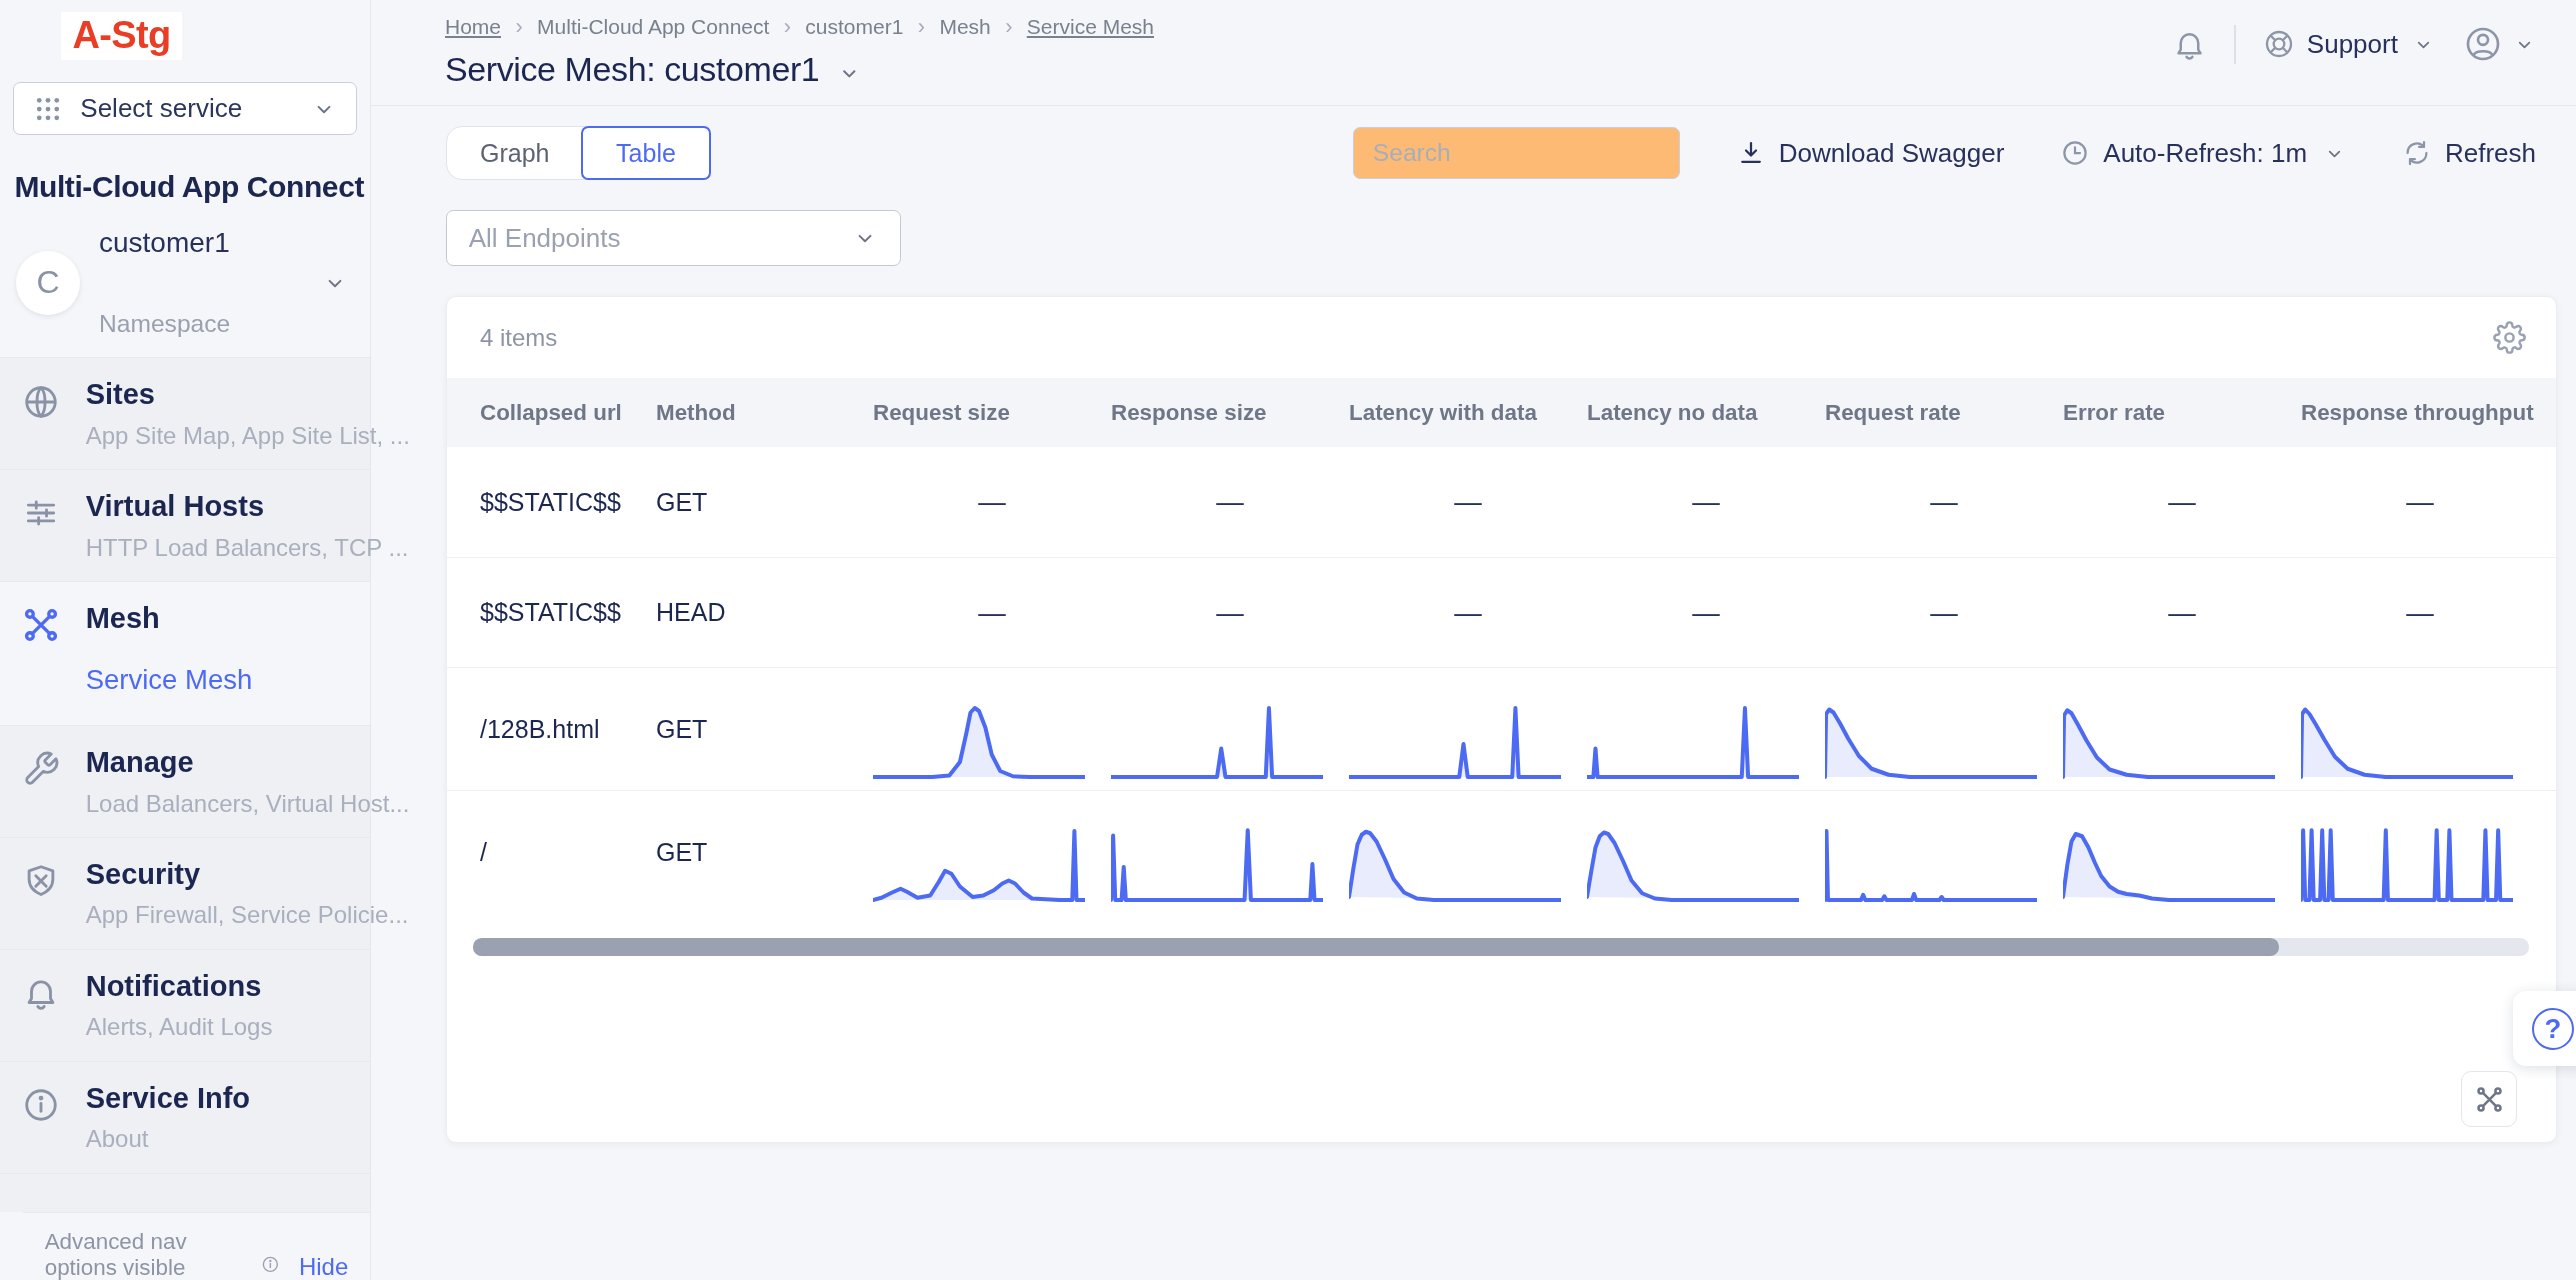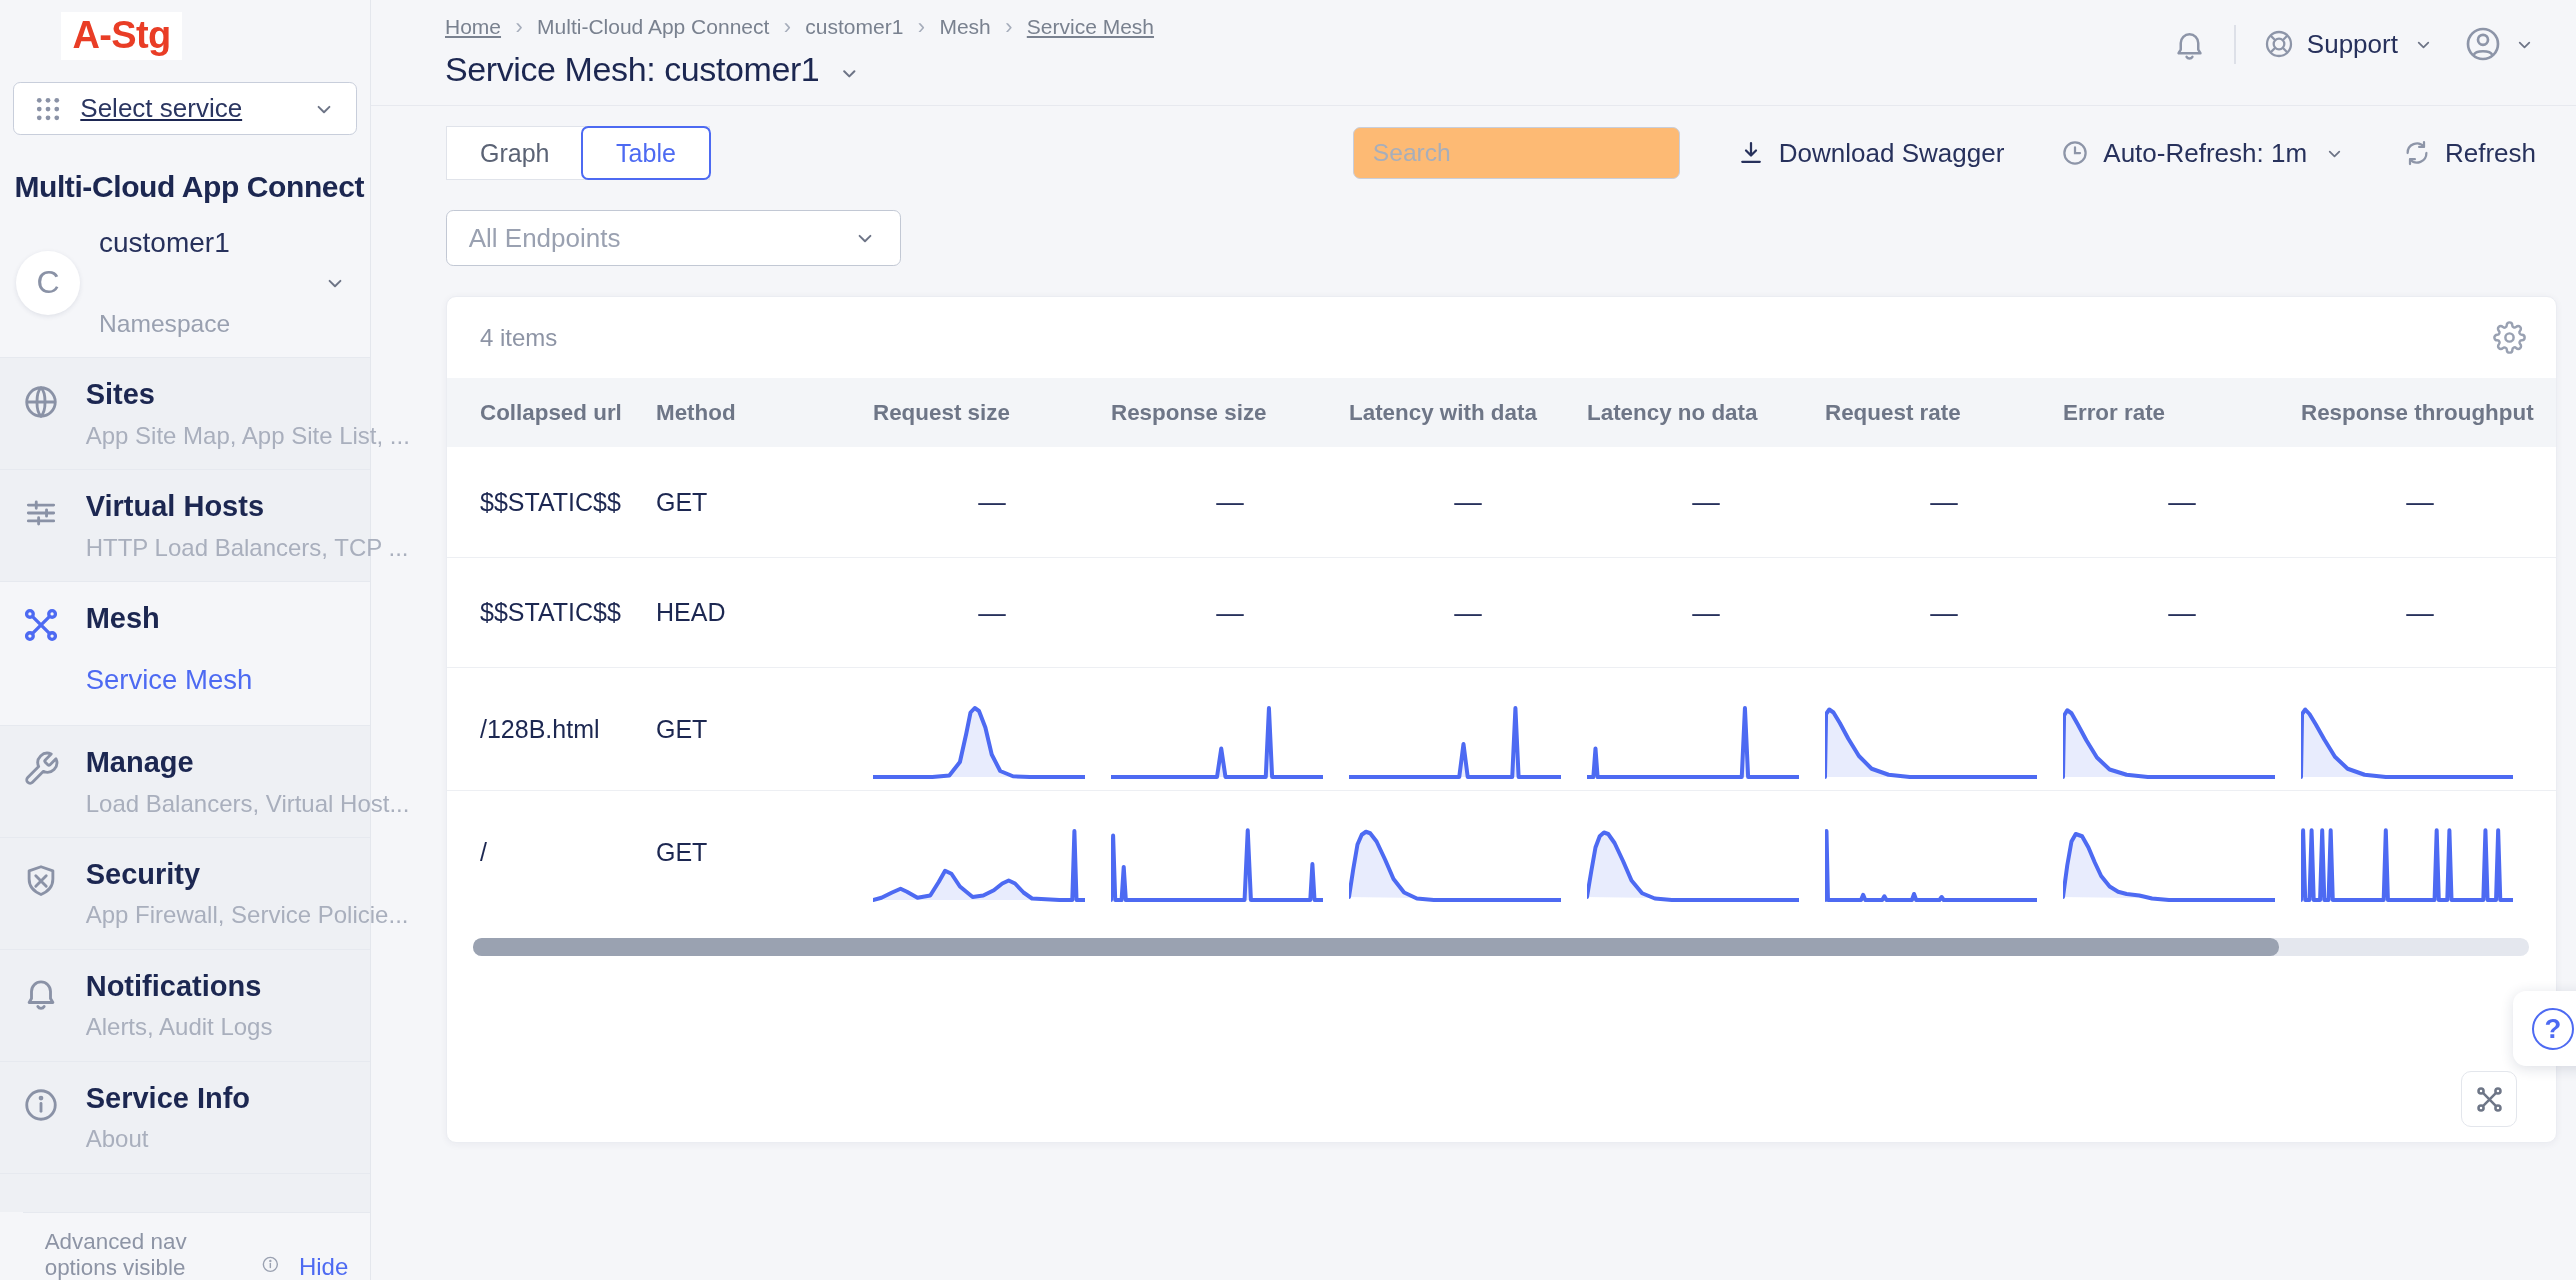--- a/index.html
+++ b/index.html
@@ -8,21 +8,21 @@
     display:flex;
     font-family:"Liberation Sans", sans-serif;
     background:#f5f6f9;
     color:#1d2752;
   }
   svg { display:block; }
 
   
   .sidebar { width:371px; min-width:371px; background:#f5f6f9; border-right:1.4px solid #e4e7ed; display:flex; flex-direction:column; }
   .logo { margin:11.6px 0 0 61px; background:#ffffff; padding:2.9px 11.6px; font-size:38px; font-weight:bold; color:#e93d26; align-self:flex-start; letter-spacing:-0.7px; }
-  .select-service { margin:21.7px 13px 0; height:53px; background:#fff; border:1.4px solid #c8cedb; border-radius:7.2px; display:flex; align-items:center; padding:0 19px; gap:17.3px; cursor:pointer;text-decoration:underline; }
+  .select-service { margin:21.7px 13px 0; height:53px; background:#fff; border:1.4px solid #c8cedb; border-radius:7.2px; display:flex; align-items:center; padding:0 19px; gap:17.3px; cursor:pointer; }
   .grid-icon { width:30px; height:30px; color:#8a92a6; }
   .select-label { font-size:26px; color:#2a3560; flex:1; }
   .chev-icon { width:26px; height:26px; color:#6d7486; }
   .product-heading { margin:35px 0 0 14.4px; font-size:30px; font-weight:bold; color:#1c2751; letter-spacing:-0.4px; }
   .ns-row { margin-top:23px; padding:0 21.7px 19px 16px; display:flex; align-items:center; gap:19px; }
   .avatar-c { width:64px; height:64px; border-radius:50%; background:#fff; display:flex; align-items:center; justify-content:center; font-size:32px; color:#8a92a6; box-shadow:0 1.4px 5.8px rgba(30,40,80,.10); flex:none; }
   .ns-texts { display:flex; flex-direction:column; gap:7.2px; flex:1; }
   .ns-name { font-size:28px; color:#27315c; }
   .ns-label { font-size:24.6px; color:#99a0b0;margin-top:44px; }
   .nav { display:flex; flex-direction:column; flex:1; }
@@ -59,21 +59,21 @@
   .support-label { font-size:26px; color:#27315c; }
   .avatar-menu { display:flex; align-items:center; gap:7.2px; cursor:pointer; }
   .person-icon { width:40px; height:40px; color:#8d95a8; }
 
   .tabs { display:flex; gap:56px; margin:21.7px 0 0 75px; }
   .tab { font-size:25px; color:#6d7486; padding-bottom:20px; position:relative; cursor:pointer; white-space:nowrap; }
   .tab.active { color:#4d6af2; font-weight:bold; }
   .tab.active::after { content:""; position:absolute; left:0; right:0; bottom:0; height:5.8px; border-radius:2.9px; background:#4d6af2; }
 
   .controls { margin:20px 40px 0 75px; display:flex; align-items:center; }
-  .seg { display:flex; border:1.4px solid #e0e3ea; background:#fff; border-radius:0; }
+  .seg { display:flex; border:1.4px solid #e0e3ea; background:#fff; border-radius:16px; }
   .seg-btn { padding:0 33px; height:52px; display:flex; align-items:center; font-size:25px; color:#5b6375; cursor:pointer; }
   .seg-btn.active { border:2.2px solid #4d6af2; border-radius:7.2px; color:#4d6af2; margin:-1.4px; height:54px; background:#fff; }
   .search { margin-left:auto; width:327px; height:52px; border:1.4px solid #c8cedb; border-radius:7.2px; background:#fdba74; font-size:24.6px; padding:0 19px; color:#2a3560; font-family:"Liberation Sans",sans-serif; outline:none; }
   .search::placeholder { color:#a7aebb; }
   .ctrl-btn { display:flex; align-items:center; gap:13px; margin-left:56px; cursor:pointer; white-space:nowrap; }
   .ctrl-label { font-size:26px; color:#27315c; }
   .dl-icon { width:30px; height:30px; color:#27315c; }
   .clock-icon, .refresh-icon { width:30px; height:30px; color:#8d95a8; }
   .ctrl-chev { width:23px; height:23px; color:#6d7486; margin-left:2.9px; }
 

